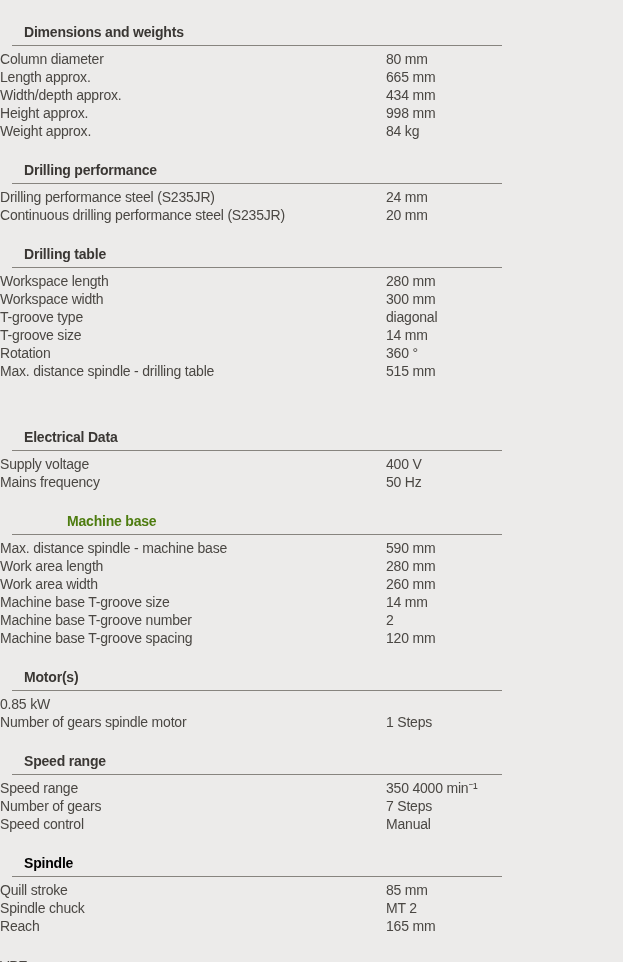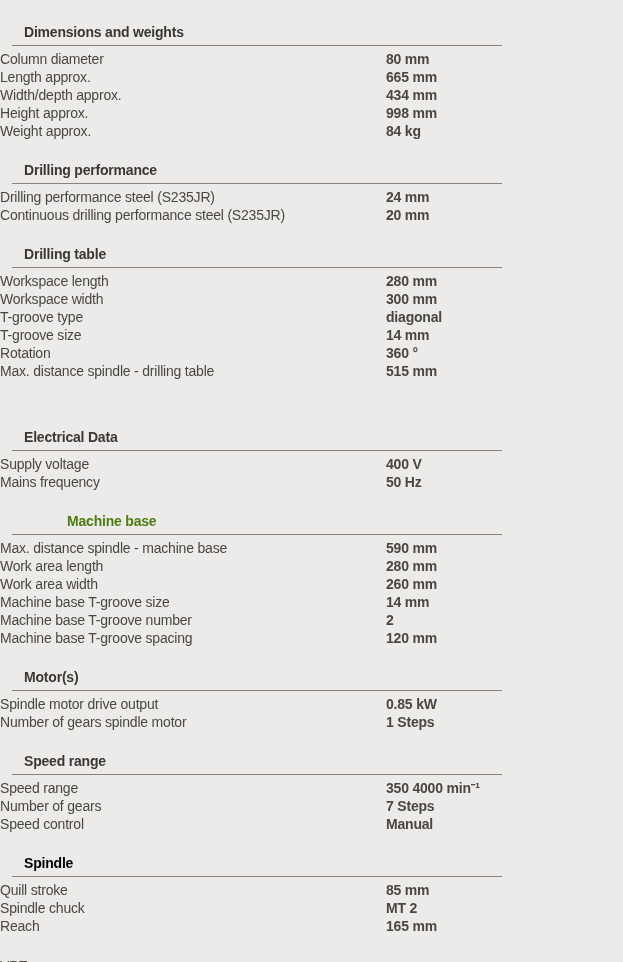--- a/index.html
+++ b/index.html
@@ -41,21 +41,20 @@
     font-size: 14px;
     line-height: 18px;
     letter-spacing: -0.2px;
   }
   .row .label {
     flex: 0 0 386px;
     width: 386px;
   }
   .row .value {
     flex: 1 1 auto;
-    font-weight: bold;
   }
   .footer-row {
     margin-top: 22px;
     flex-direction: column;
   }
 </style>
 </head>
 <body style="background: rgb(236, 235, 234); color: rgb(74, 71, 67);">
 
 <main class="page">
@@ -193,21 +192,20 @@
     <span class="value">120 mm</span>
   </div>
 </div>
   </section>
 
   <section class="spec-section">
     <h2 class="sec-title" style="color: rgb(58, 55, 52);">Motor(s)</h2>
     <div class="rule" style="border-top-color: rgb(135, 132, 127);"></div>
     <div class="rows">
   <div class="row">
-    <span class="label">Spindle motor drive output</span>
     <span class="value">0.85 kW</span>
   </div>
 
   <div class="row">
     <span class="label">Number of gears spindle motor</span>
     <span class="value">1 Steps</span>
   </div>
 </div>
   </section>
 

